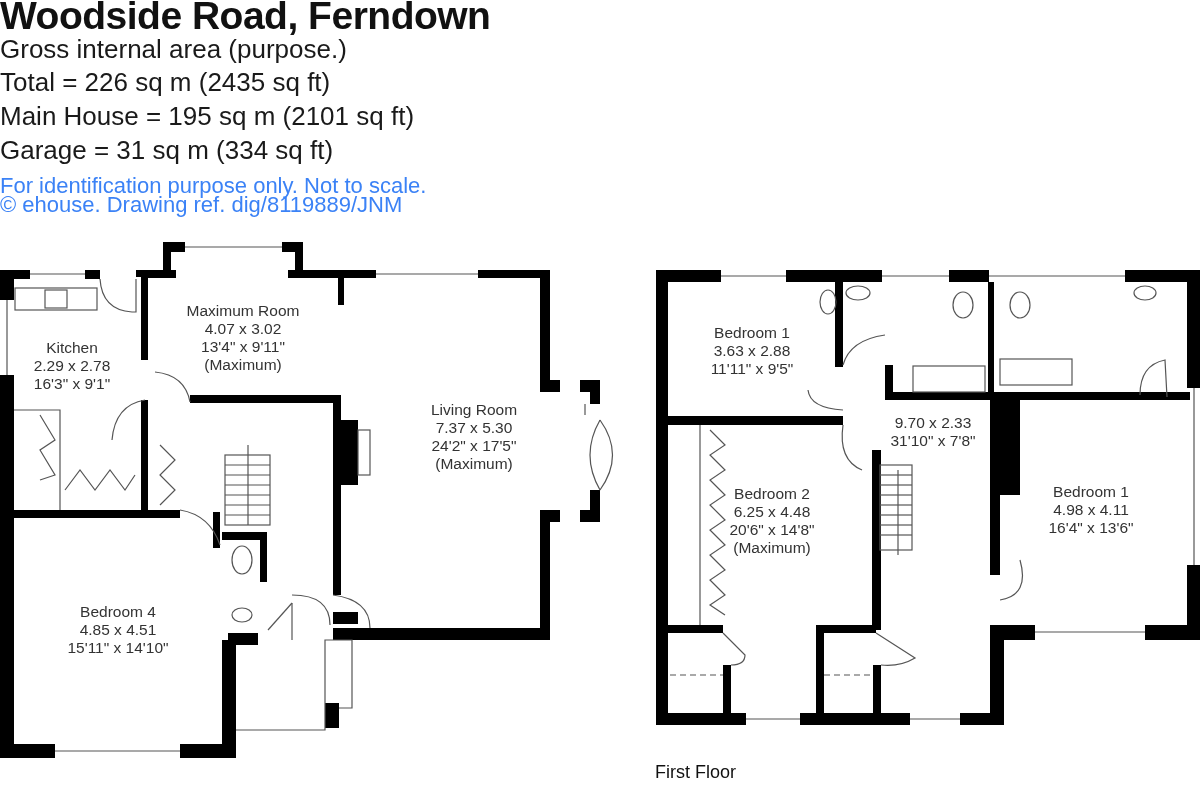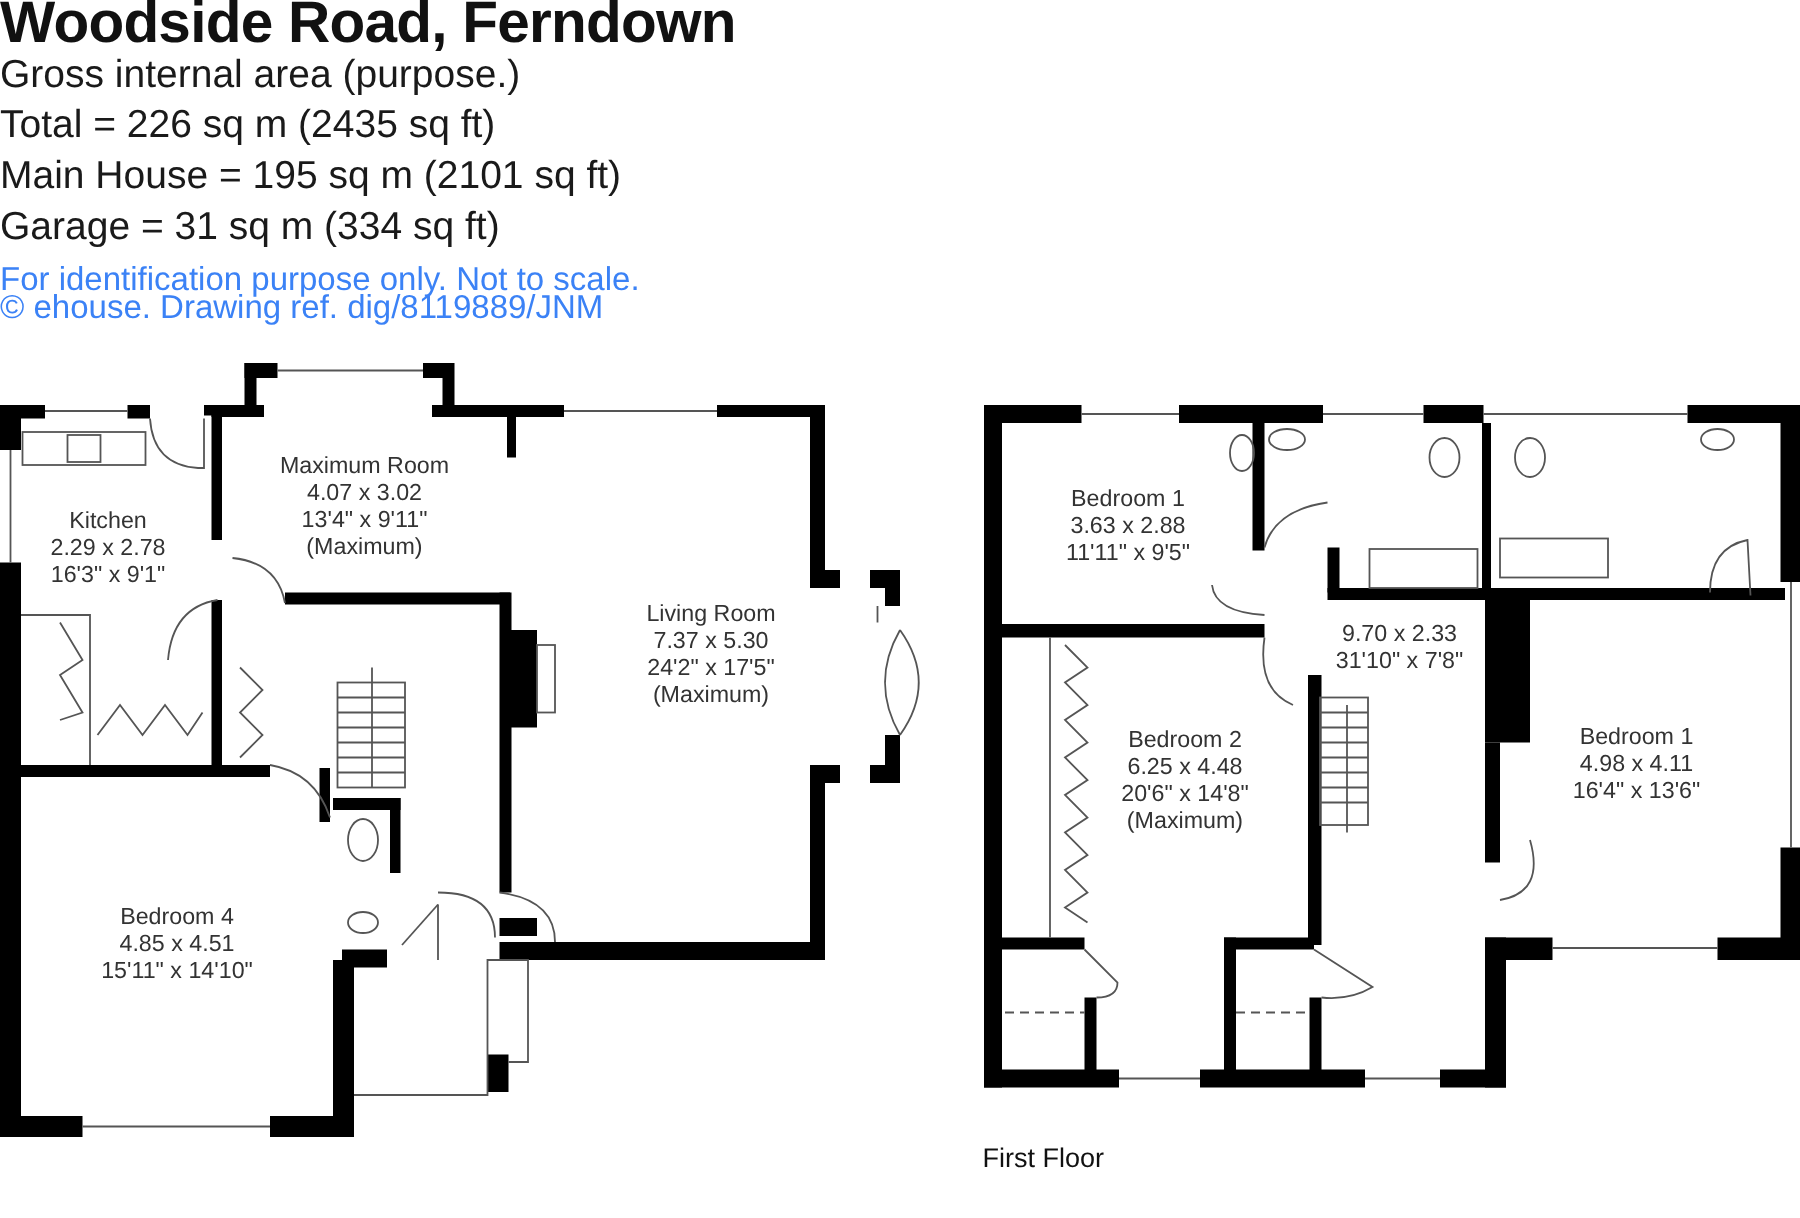--- a/index.html
+++ b/index.html
@@ -206,21 +206,21 @@
 
 <div class="rl" style="left:752px; top:324px;">
   <div>Bedroom 1</div>
   <div>3.63 x 2.88</div>
   <div>11'11" x 9'5"</div>
 </div>
 <div class="rl" style="left:933px; top:414px;">
   <div>9.70 x 2.33</div>
   <div>31'10" x 7'8"</div>
 </div>
-<div class="rl" style="left:772px; top:485px;margin-left:18px;">
+<div class="rl" style="left:772px; top:485px;">
   <div>Bedroom 2</div>
   <div>6.25 x 4.48</div>
   <div>20'6" x 14'8"</div>
   <div>(Maximum)</div>
 </div>
 <div class="rl" style="left:1091px; top:483px;">
   <div>Bedroom 1</div>
   <div>4.98 x 4.11</div>
   <div>16'4" x 13'6"</div>
 </div>

